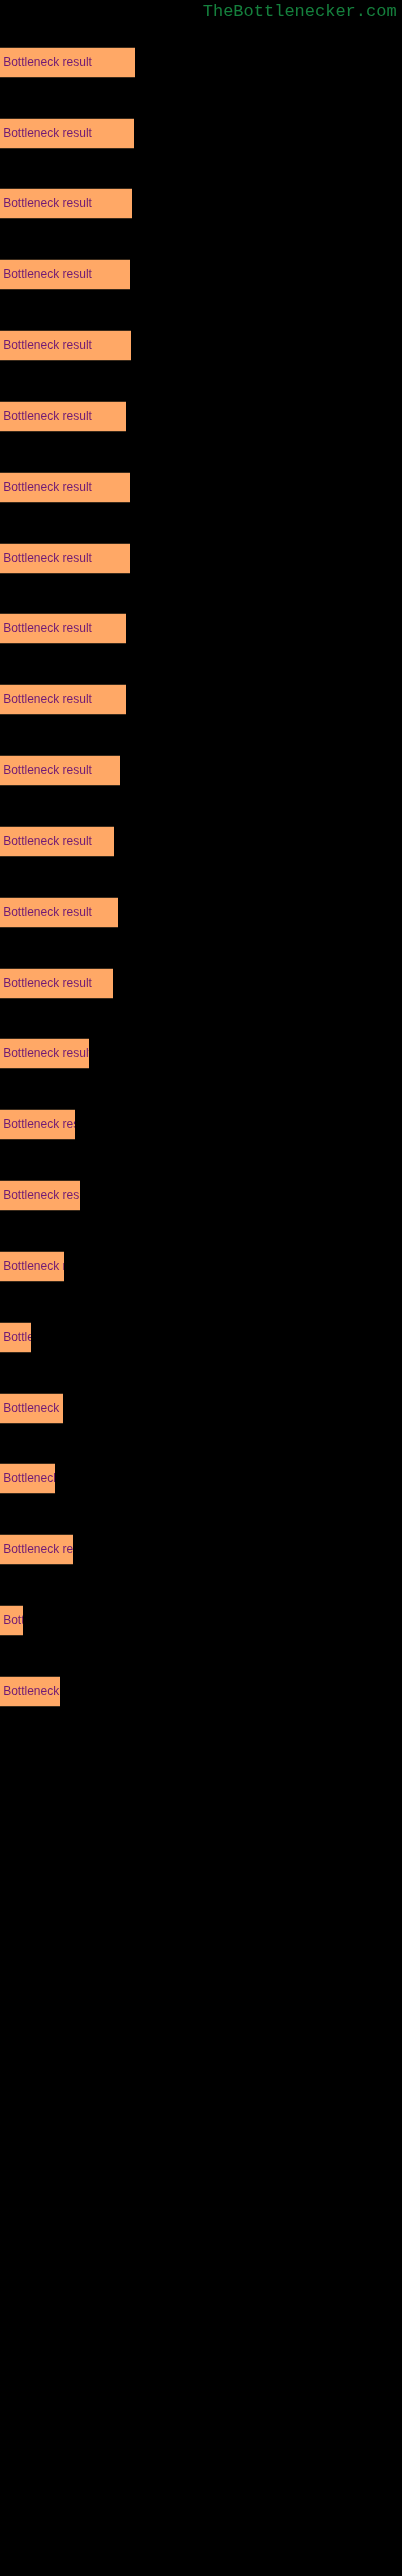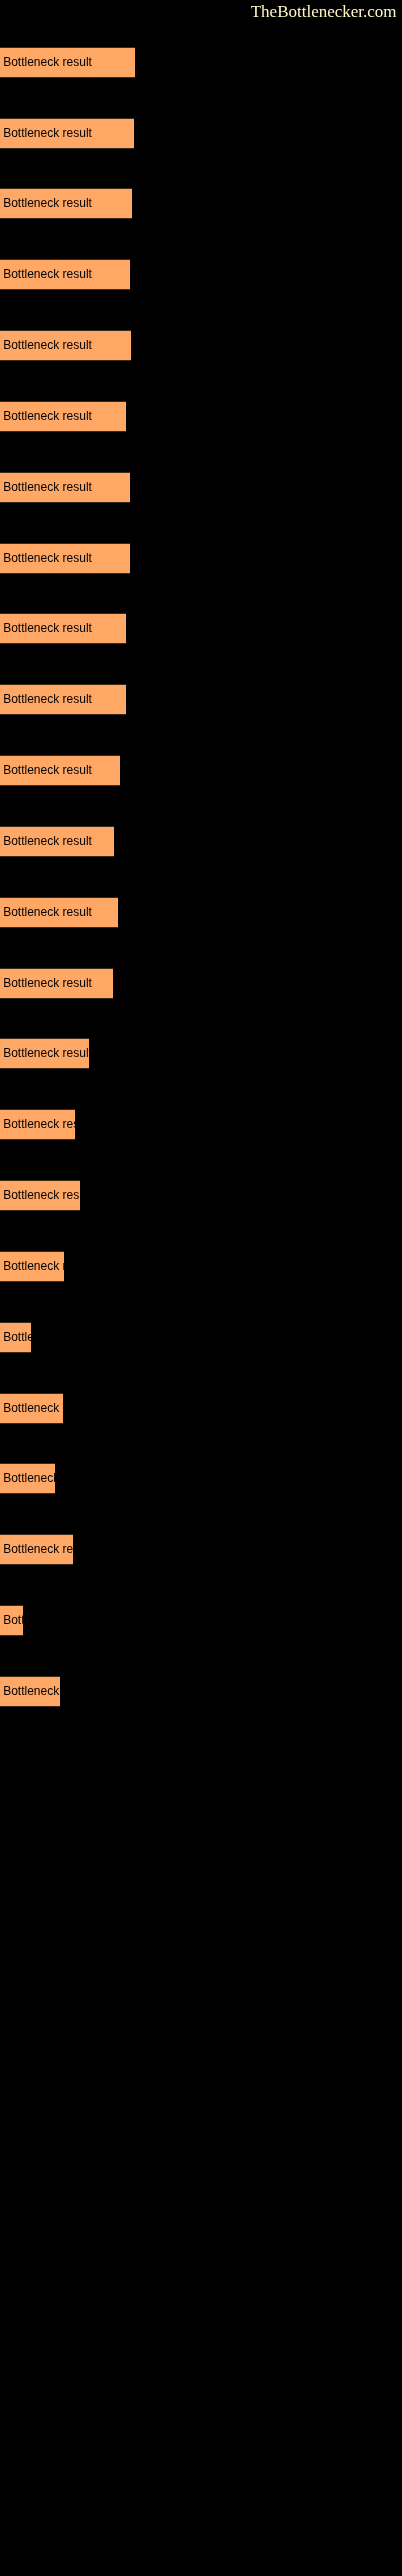--- a/index.html
+++ b/index.html
@@ -21,23 +21,23 @@
     top: 0;
     width: 403px;
     height: 2576px;
     background: #000000;
   }
 
   #watermark {
     position: absolute;
     right: 6.4px;
     top: 1.6px;
-    font-family: Liberation Serif, serif;
+    font-family: Liberation Mono, monospace;
     font-size: 17px;
-    color: #fef9c3;
+    color: #15803d;
     letter-spacing: 0px;
     white-space: nowrap;
     user-select: none;
   }
 
   #bars-layer {
     position: absolute;
     left: 0;
     top: 0;
     width: 403px;
@@ -63,21 +63,21 @@
   }
 
   .bar-label {
     position: absolute;
     left: 3.2px;
     top: 50%;
     transform: translateY(-50%);
     font-family: "Liberation Sans", sans-serif;
     font-size: 12px;
     line-height: 13.7px;
-    color: #000000;
+    color: #701a75;
     white-space: nowrap;
     pointer-events: none;
   }
 </style>
 </head>
 <body>
 
 <div id="chart-root">
 
   <div id="watermark">TheBottlenecker.com</div>

